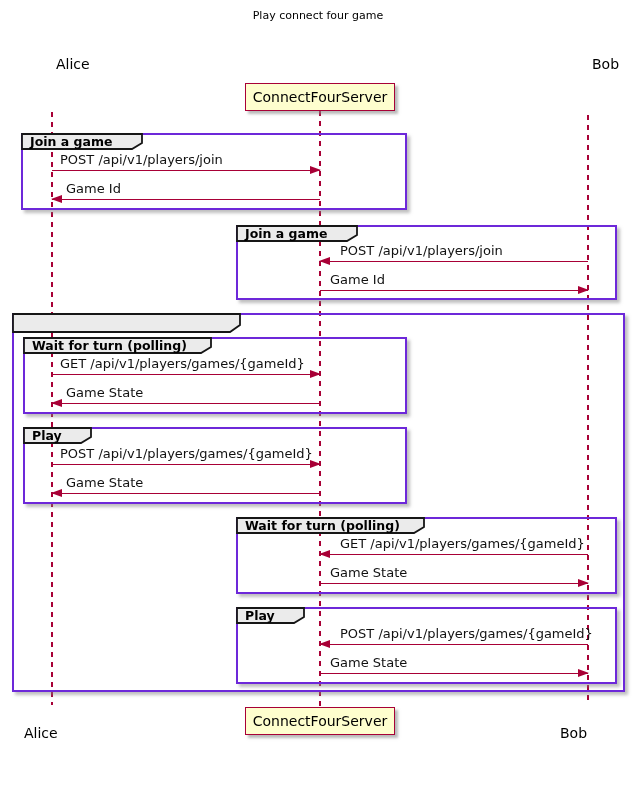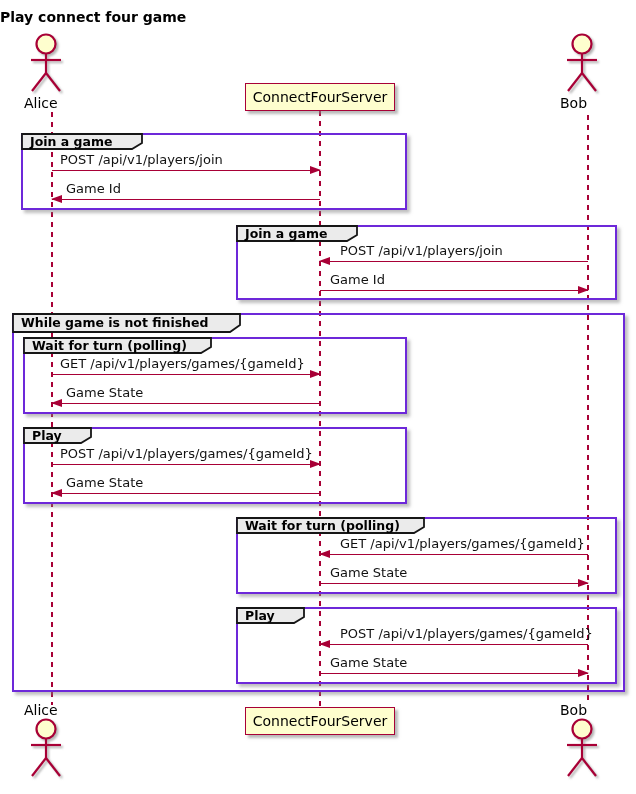--- a/index.html
+++ b/index.html
@@ -1,25 +1,25 @@
 <!DOCTYPE html>
 <html><head>
 <meta charset="utf-8">
 <style>
   html,body { margin:0; padding:0; background:#ffffff; }
   .canvas {
     position:relative; width:636px; height:794px; background:#ffffff;
     font-family:"DejaVu Sans","Liberation Sans",sans-serif; overflow:hidden; color:#000;
   }
   .title {
-    position:absolute; top:9px; left:0; width:100%; text-align:left;
-    font-weight:bold; font-size:14px; color:#000;
-  }
-  
-  .actor { position:absolute; width:56px; display:flex; flex-direction:column; z-index:6; }
+    position:absolute; top:9px; left:0; width:100%; text-align:center;
+    font-weight:normal; font-size:11px; color:#000;
+  }
+  
+  .actor { position:absolute; width:56px; display:flex; align-items:center; z-index:6;gap:32px; }
   .actor svg { display:block; filter:drop-shadow(2.5px 2.5px 1px rgba(140,140,140,0.65)); }
   .actor-label { font-size:14px; color:#000; line-height:16px; }
   
   .participant {
     position:absolute; width:150px; height:28px; box-sizing:border-box;
     background:#FEFECE; border:1.8px solid #A80036;
     box-shadow:3px 3px 2.5px rgba(140,140,140,0.6);
     display:flex; align-items:center; justify-content:center;
     font-size:14px; color:#000; z-index:6;
   }
@@ -118,21 +118,20 @@
   <div class="msg-label" style="left:330px; top:272px;">Game Id</div>
   <div class="arrow" style="left:320px; top:290px; width:268px;">
       <span class="head r"></span>
     </div>
 
   <div class="frame" style="left:12px; top:313px; width:613px; height:379px;">
     <div class="frame-tab">
       <svg width="230" height="20">
         <polygon points="1,1 228,1 228,12 218,19 1,19" fill="#EBEBEB" stroke="#161616" stroke-width="1.8"></polygon>
       </svg>
-      <div class="frame-tab-label big">While game is not finished</div>
     </div>
   </div>
 
   <div class="frame" style="left:23px; top:337px; width:384px; height:77px;">
     <div class="frame-tab">
       <svg width="190" height="17">
         <polygon points="1,1 188,1 188,10 178,16 1,16" fill="#EBEBEB" stroke="#161616" stroke-width="1.8"></polygon>
       </svg>
       <div class="frame-tab-label">Wait for turn (polling)</div>
     </div>

